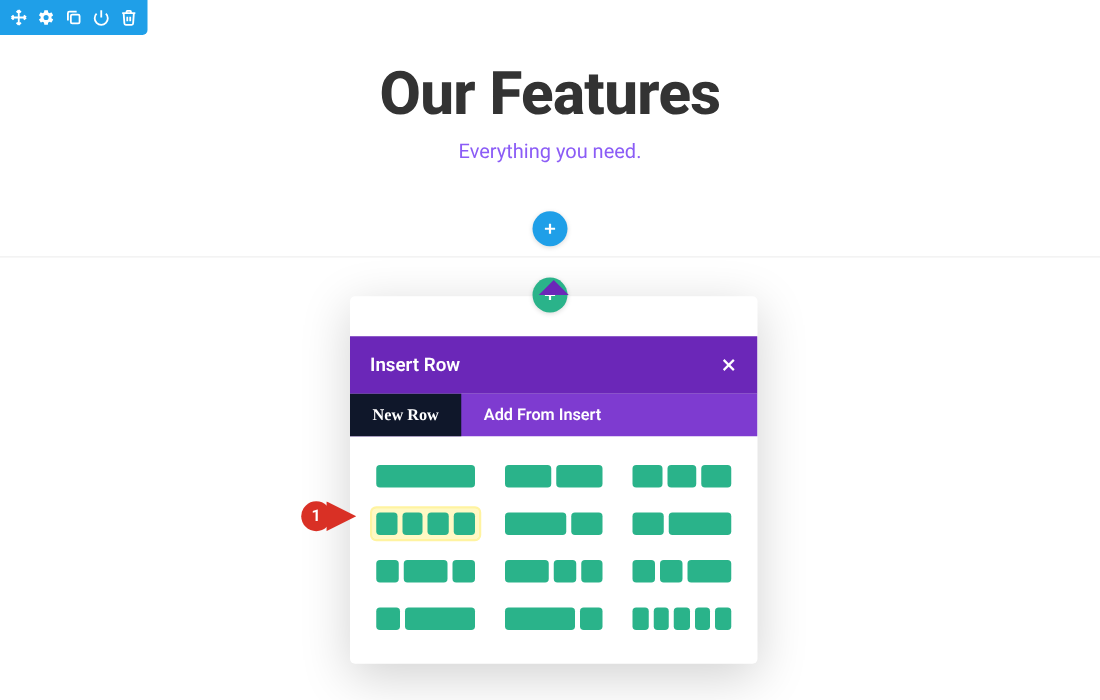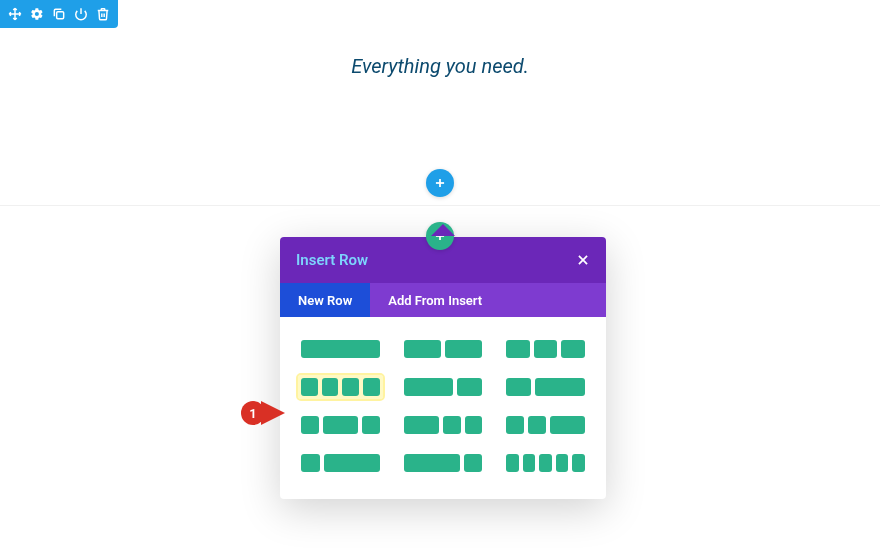--- a/index.html
+++ b/index.html
@@ -37,23 +37,22 @@
   }
   .hero h1 {
     margin: 0;
     font-size: 48px;
     font-weight: 800;
     color: #333;
     letter-spacing: -0.5px;
   }
   .hero p {
     margin: 8px 0 0 0;
-    font-size: 20px;
-    color: #0c4a6e;
-    font-style: italic;
+    font-size: 16px;
+    color: #8b5cf6;
   }
 
   
   .add-btn {
     position: absolute;
     width: 28px; height: 28px;
     border-radius: 50%;
     display: flex; align-items: center; justify-content: center;
     color: #fff;
     cursor: pointer;
@@ -95,26 +94,27 @@
   }
   .popover {
     position: relative;
     background: #fff;
     border-radius: 4px;
     box-shadow: 0 10px 40px rgba(0,0,0,0.18);
     overflow: hidden;
   }
   .pop-header {
     background: #6b27b8;
-    color: #7dd3fc;
+    color: #ffffff;
     display: flex;
     align-items: center;
     justify-content: space-between;
     height: 46px;
     padding: 0 16px;
+    margin-top: 32px;
   }
   .pop-header .title {
     font-size: 15px;
     font-weight: 600;
   }
   .pop-close {
     cursor: pointer;
     color: #fff;
     display: flex;
     align-items: center;
@@ -125,21 +125,21 @@
     height: 34px;
   }
   .pop-tab {
     padding: 0 18px;
     display: flex; align-items: center;
     font-size: 13px;
     font-weight: 600;
     color: #fff;
     cursor: pointer;
   }
-  .pop-tab.active { background: #1d4ed8; }
+  .pop-tab.active { background: #0f172a; font-family: Liberation Serif, serif; }
 
   .layouts {
     padding: 20px 18px 24px 18px;
     display: grid;
     grid-template-columns: repeat(3, 1fr);
     gap: 14px 18px;
   }
   .layout {
     display: flex;
     gap: 4px;
@@ -223,20 +223,21 @@
   <div class="tbtn">
     <svg width="14" height="14" viewBox="0 0 24 24" fill="none" stroke="white" stroke-width="2.5">
         <polyline points="3 6 5 6 21 6"></polyline>
         <path d="M19 6l-1 14a2 2 0 0 1-2 2H8a2 2 0 0 1-2-2L5 6"></path>
         <path d="M10 11v6M14 11v6M9 6V4a1 1 0 0 1 1-1h4a1 1 0 0 1 1 1v2"></path>
       </svg>
   </div>
 </div>
 
 <div class="hero">
+  <h1>Our Features</h1>
   <p>Everything you need.</p>
 </div>
 
 <div class="sec-divider"></div>
 
 <div class="add-btn blue">
   <svg width="14" height="14" viewBox="0 0 24 24" fill="none" stroke="white" stroke-width="3">
       <line x1="12" y1="5" x2="12" y2="19"></line>
       <line x1="5" y1="12" x2="19" y2="12"></line>
     </svg>

